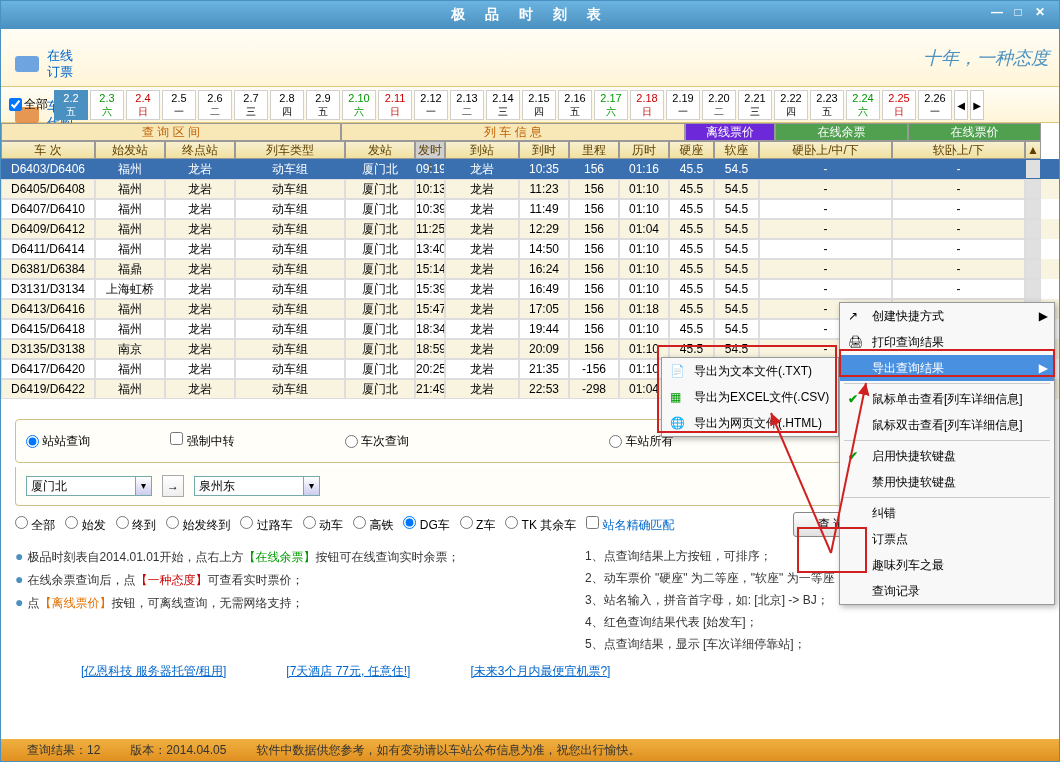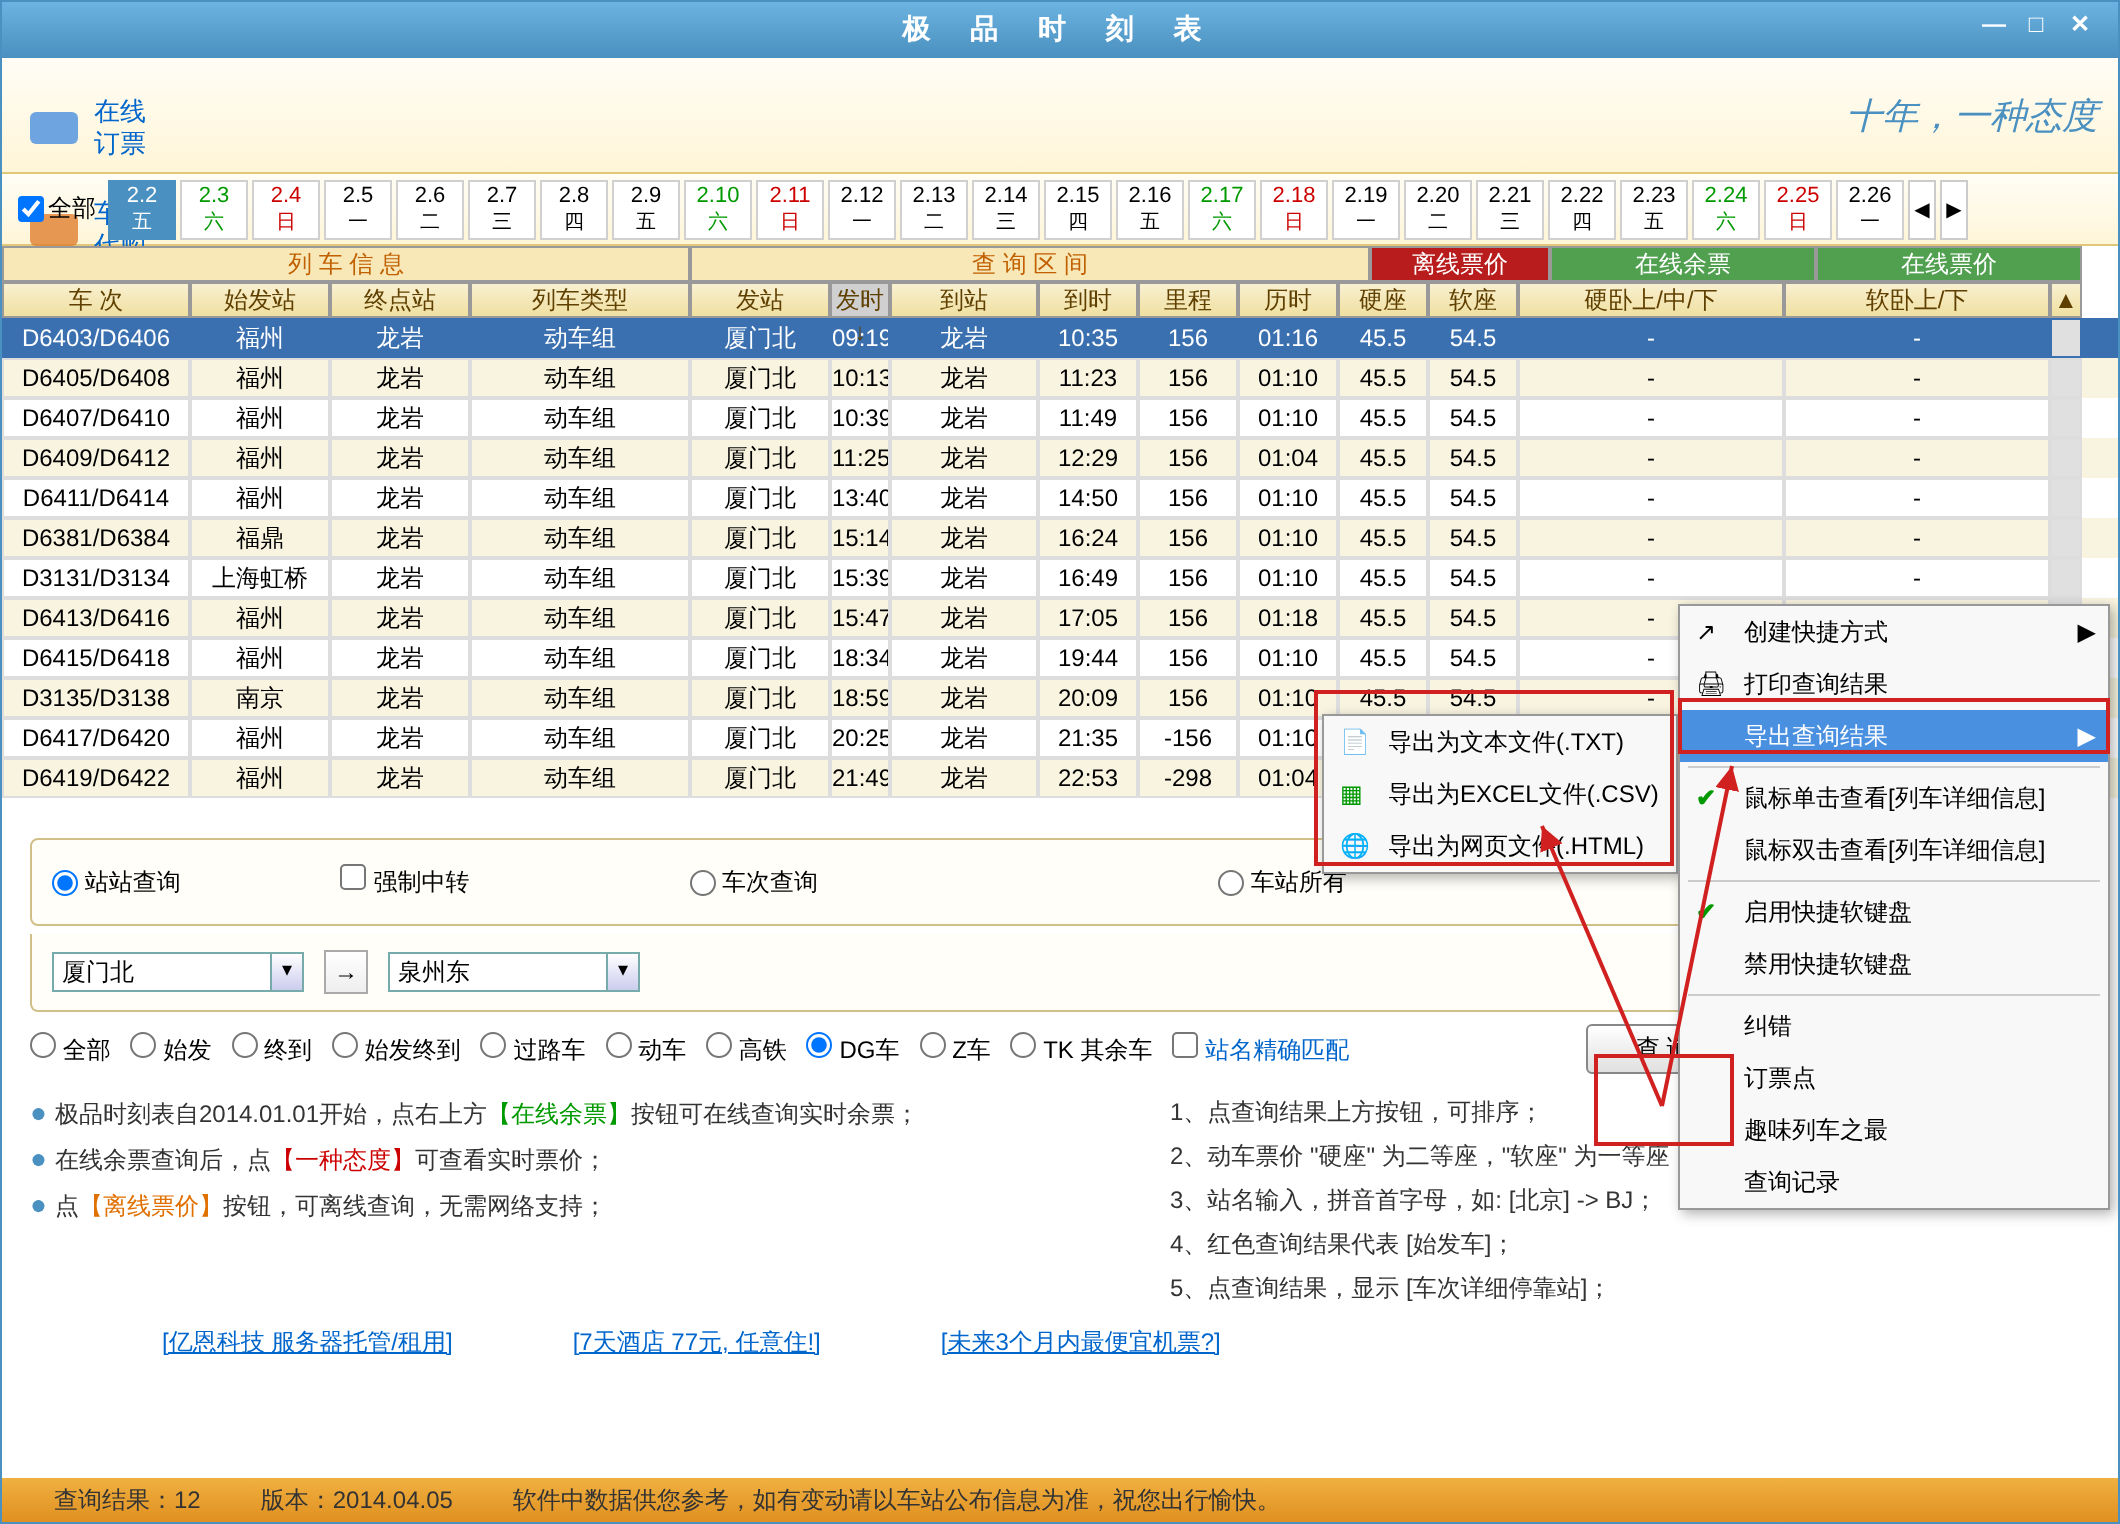--- a/index.html
+++ b/index.html
@@ -20,21 +20,21 @@
 .date-cell .dow { font-size:10px;}
 .date-cell.red { color:#c00;}
 .date-cell.green { color:#090;}
 .date-nav { width:14px; height:30px; background:#fff; border:1px solid #ccc; font-size:10px; text-align:center; line-height:30px; cursor:pointer;}
 
 .table-wrap { position:relative; }
 .header-group { display:flex; font-size:12px; height:18px;}
 .hg-cell { border:1px solid #999; text-align:center; background:#fff5d8; line-height:16px;}
 .hg-train { width:344px; background:#f8e8b8; color:#c06000;}
 .hg-query { width:340px; background:#f8e8b8; color:#c06000;}
-.hg-off { width:90px; background:#b91c1c; color:#fff;}
+.hg-off { width:90px; background:#6d28d9; color:#fff;}
 .hg-rem { width:133px; background:#50a050; color:#fff;}
 .hg-on { width:133px; background:#50a050; color:#fff;}
 
 .col-headers { display:flex; font-size:12px; height:18px;}
 .col-headers div { border:1px solid #999; background:linear-gradient(#f8f0d0,#f0e0a0); text-align:center; line-height:16px; color:#604000;}
 .col-headers .sort { background:#d0d0d0;}
 .c-num{width:94px}.c-start{width:70px}.c-end{width:70px}.c-type{width:110px}
 .c-dep{width:70px}.c-deptime{width:30px}.c-arr{width:74px}.c-arrtime{width:50px}.c-dist{width:50px}.c-dur{width:50px}
 .c-hard{width:45px}.c-soft{width:45px}.c-sleep1{width:133px}.c-sleep2{width:133px}
 .scroll-col{width:16px; background:#e0e0e0;}
@@ -171,22 +171,22 @@
         <div class="date-cell green">2.24<br><span class="dow">六</span></div>
         <div class="date-cell red">2.25<br><span class="dow">日</span></div>
         <div class="date-cell ">2.26<br><span class="dow">一</span></div>
       </div>
     <div class="date-nav">◀</div>
     <div class="date-nav">▶</div>
   </div>
 
   <div class="table-wrap">
     <div class="header-group">
+      <div class="hg-cell hg-query">查 询 区 间</div>
       <div class="hg-cell hg-train">列 车 信 息</div>
-      <div class="hg-cell hg-query">查 询 区 间</div>
       <div class="hg-cell hg-off">离线票价</div>
       <div class="hg-cell hg-rem">在线余票</div>
       <div class="hg-cell hg-on">在线票价</div>
     </div>
     <div class="col-headers">
       <div class="c-num">车 次</div>
       <div class="c-start">始发站</div>
       <div class="c-end">终点站</div>
       <div class="c-type">列车类型</div>
       <div class="c-dep">发站</div>

